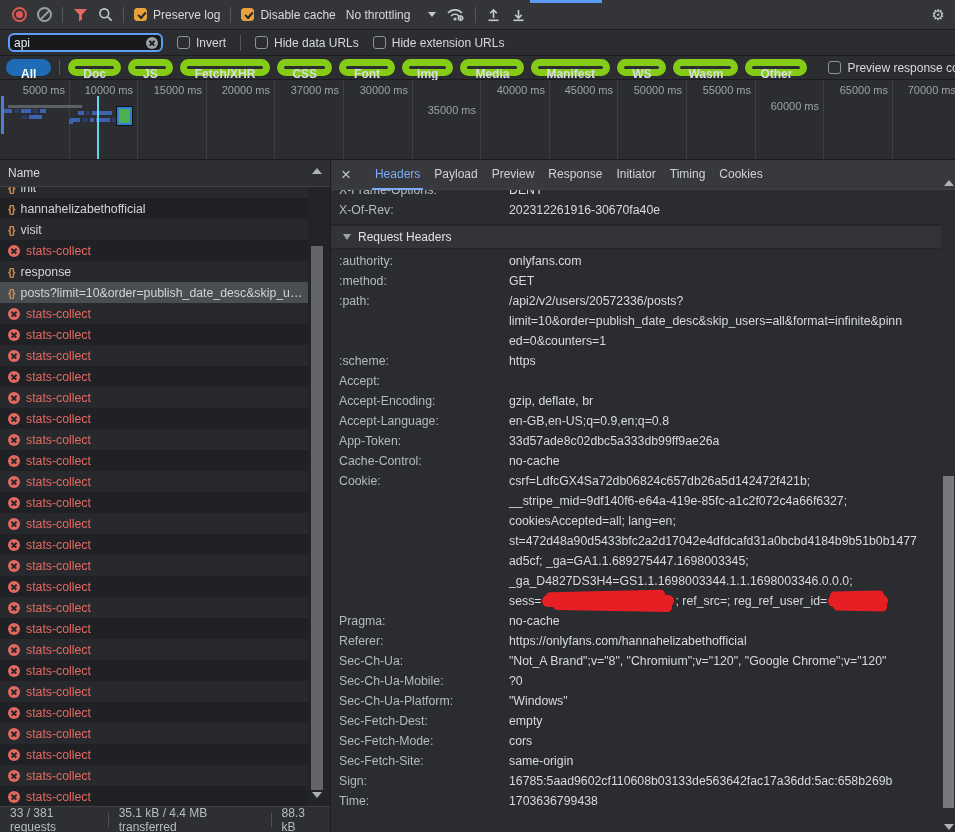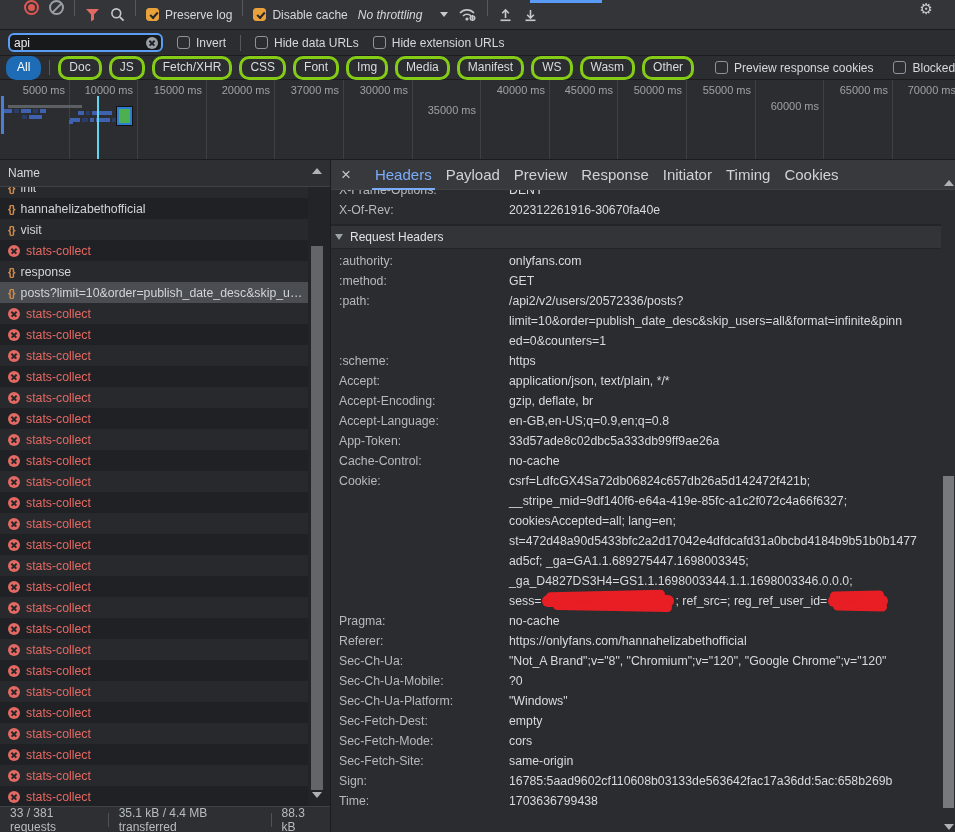--- a/index.html
+++ b/index.html
@@ -10,54 +10,54 @@
     --txt:#d6d8da; --txt-dim:#9da2a6; --hdr-name:#b5b9bd; --hdr-val:#d8dadd;
     --border-dark:#1b1c1e; --border-mid:#404144;
   }
   *{margin:0;padding:0;box-sizing:border-box;}
   html,body{background:#1a1a1a;}
   body{font-family:"Liberation Sans","DejaVu Sans",sans-serif;font-size:12px;color:var(--txt);}
   .devtools{position:relative;width:955px;height:832px;background:var(--bg-right);overflow:hidden;}
 
   
   .toolbar{position:absolute;left:0;top:0;width:955px;height:30px;background:var(--bg-toolbar);
-    border-bottom:1px solid var(--border-dark);display:flex;padding:0 18px;gap:10px;}
+    border-bottom:1px solid var(--border-dark);display:flex;align-items:center;padding:0 6px;gap:10px;}
   .loading-strip{position:absolute;left:530px;top:0;width:72px;height:3px;background:#5b9bf8;z-index:5;}
   .tb-sep{width:1px;height:16px;background:#56575b;}
   .rec{width:15px;height:15px;border:2px solid #de5853;border-radius:50%;display:flex;align-items:center;justify-content:center;margin-left:6px;}
   .rec i{width:7px;height:7px;background:#de5853;border-radius:50%;display:block;}
   .clr{width:15px;height:15px;border:2px solid #9aa0a6;border-radius:50%;position:relative;}
   .clr::before{content:"";position:absolute;left:50%;top:50%;width:2px;height:13px;background:#9aa0a6;transform:translate(-50%,-50%) rotate(45deg);}
   .icon-btn{display:flex;align-items:center;justify-content:center;}
   .cb{display:flex;align-items:center;gap:6px;cursor:default;white-space:nowrap;}
   .cbbox{width:13px;height:13px;border-radius:3px;border:1.5px solid #90949a;position:relative;flex:0 0 auto;}
   .cbbox.checked{background:var(--cb-orange);border-color:var(--cb-orange);}
   .cbbox.checked::after{content:"";position:absolute;left:2.5px;top:3px;width:6px;height:3px;
     border-left:2px solid #26272b;border-bottom:2px solid #26272b;transform:rotate(-48deg);}
-  .throttle{display:flex;align-items:center;gap:18px;color:var(--txt);font-style:italic;}
+  .throttle{display:flex;align-items:center;gap:18px;color:var(--txt);}
   .caret{width:0;height:0;border-left:4px solid transparent;border-right:4px solid transparent;border-top:5px solid #c6cace;}
   .spacer{flex:1;}
   .gear{font-family:"DejaVu Sans",sans-serif;font-size:15px;color:#c6cace;margin-right:4px;}
 
   
   .filterbar{position:absolute;left:0;top:30px;width:955px;height:26px;background:var(--bg-sub);
     border-bottom:1px solid var(--border-dark);display:flex;align-items:center;padding:0 8px;gap:14px;}
   .filter-input{position:relative;width:155px;height:19px;background:#18191b;border:2px solid #5a9ef5;border-radius:6px;
     display:flex;align-items:center;}
   .filter-input input{background:transparent;border:none;outline:none;color:#e8eaec;font:12px "Liberation Sans",sans-serif;
     width:128px;padding:0 4px;}
   .clear-circle{position:absolute;right:3px;width:12px;height:12px;border-radius:50%;background:#9aa0a6;}
   .clear-circle::before,.clear-circle::after{content:"";position:absolute;left:50%;top:50%;width:7px;height:1.6px;background:#202124;}
   .clear-circle::before{transform:translate(-50%,-50%) rotate(45deg);}
   .clear-circle::after{transform:translate(-50%,-50%) rotate(-45deg);}
 
   
   .pillsbar{position:absolute;left:0;top:56px;width:955px;height:24px;background:var(--bg-sub);
     border-bottom:1px solid var(--border-dark);display:flex;align-items:center;padding:0 6px;gap:7px;}
-  .pill{height:24px;line-height:16px;padding:0 8px;border-radius:10px;border:3px solid #84cc16;color:#d9dbde;white-space:nowrap;}
+  .pill{height:17px;line-height:16px;padding:0 8px;border-radius:10px;border:7px solid #84cc16;color:#d9dbde;white-space:nowrap;font-weight:bold;}
   .pill.active{background:var(--sel-blue);border-color:var(--sel-blue);color:#fff;}
   .pill-sep{width:1px;height:15px;background:#56575b;margin:0 1px;}
   .pill-cbs{display:flex;align-items:center;gap:20px;margin-left:14px;}
 
   
   .overview{position:absolute;left:0;top:80px;width:955px;height:80px;background:var(--bg-sub);
     border-bottom:1px solid var(--border-dark);overflow:hidden;}
   .gridline{position:absolute;top:0;bottom:0;width:1px;background:#3f4044;}
   .tick{position:absolute;top:4px;width:60px;text-align:right;font-size:11px;color:var(--txt-dim);white-space:nowrap;}
   .wf{position:absolute;}
@@ -86,31 +86,31 @@
   .lthumb{position:absolute;left:1px;width:12px;top:84px;height:544px;background:#636569;}
   .statusbar{position:absolute;left:0;bottom:0;width:330px;height:26px;background:#2e2f33;border-top:1px solid var(--border-mid);
     display:flex;align-items:center;padding:0 10px;gap:10px;color:#b7bcc1;}
   .sb-sep{width:1px;height:14px;background:#505155;}
 
   
   .right-panel{position:absolute;left:330px;top:160px;right:0;bottom:0;background:var(--bg-right);border-left:1px solid var(--border-dark);}
   .tabbar{position:absolute;left:0;top:0;right:0;height:30px;background:#38393d;border-bottom:1px solid var(--border-mid);
     display:flex;align-items:center;padding:0 10px;gap:13px;}
   .closex{font-size:17px;color:#c3c7cb;line-height:1;margin-right:4px;}
-  .tab{height:30px;line-height:29px;padding:0 7px;color:#d0d2d5;font-size:15px;position:relative;white-space:nowrap;}
+  .tab{height:30px;line-height:29px;padding:0 7px;color:#d0d2d5;font-size:12px;position:relative;white-space:nowrap;}
   .tab.active{color:var(--accent-blue);}
   .tab.active::after{content:"";position:absolute;left:4px;right:4px;bottom:0;height:2px;background:var(--accent-blue);}
 
   .details{position:absolute;left:0;top:30px;right:14px;bottom:0;overflow:hidden;}
   .hdr-row{display:flex;padding-left:8px;}
   .hdr-name{width:170px;flex:0 0 auto;color:var(--hdr-name);line-height:20px;font-size:12.3px;}
   .hdr-val{flex:1;color:var(--hdr-val);line-height:20px;font-size:12.3px;word-break:break-all;max-width:432px;}
   .hdr-row.partial{margin-top:-10px;}
   .section-head{height:25px;display:flex;align-items:center;gap:7px;background:#333438;margin-top:4px;
-    border-top:2px solid #232428;border-bottom:1px solid #232428;padding-left:4px;color:#dfe1e4;}
+    border-top:2px solid #232428;border-bottom:1px solid #232428;padding-left:12px;color:#dfe1e4;}
   .tri{width:0;height:0;border-left:4.5px solid transparent;border-right:4.5px solid transparent;border-top:6px solid #9da2a6;}
 
   .redact{display:inline-block;position:relative;height:12px;border-radius:6px;background:var(--redact);vertical-align:-2px;margin:0 1px;}
   .redact::before{content:"";position:absolute;left:3%;right:7%;top:-4px;height:9px;background:var(--redact);border-radius:5px;transform:rotate(-1.2deg);}
   .redact::after{content:"";position:absolute;left:8%;right:2%;bottom:-4px;height:9px;background:var(--redact);border-radius:5px;transform:rotate(1deg);}
   .scribble-tail{position:absolute;left:22%;right:34%;bottom:-9px;height:8px;background:var(--redact);border-radius:4px;transform:rotate(-2.5deg);}
 
   .rscroll{position:absolute;right:0;top:18px;width:13px;bottom:0;}
   .rthumb{position:absolute;left:1px;width:11px;top:298px;height:332px;background:#77797d;}
 
@@ -474,23 +474,20 @@
             </div>
           </div>
           <div class="hdr-row">
             <span class="hdr-name">:scheme:</span>
             <div class="hdr-val">
               <div>https</div>
             </div>
           </div>
           <div class="hdr-row">
             <span class="hdr-name">Accept:</span>
-            <div class="hdr-val">
-              <div>application/json, text/plain, */*</div>
-            </div>
           </div>
           <div class="hdr-row">
             <span class="hdr-name">Accept-Encoding:</span>
             <div class="hdr-val">
               <div>gzip, deflate, br</div>
             </div>
           </div>
           <div class="hdr-row">
             <span class="hdr-name">Accept-Language:</span>
             <div class="hdr-val">

